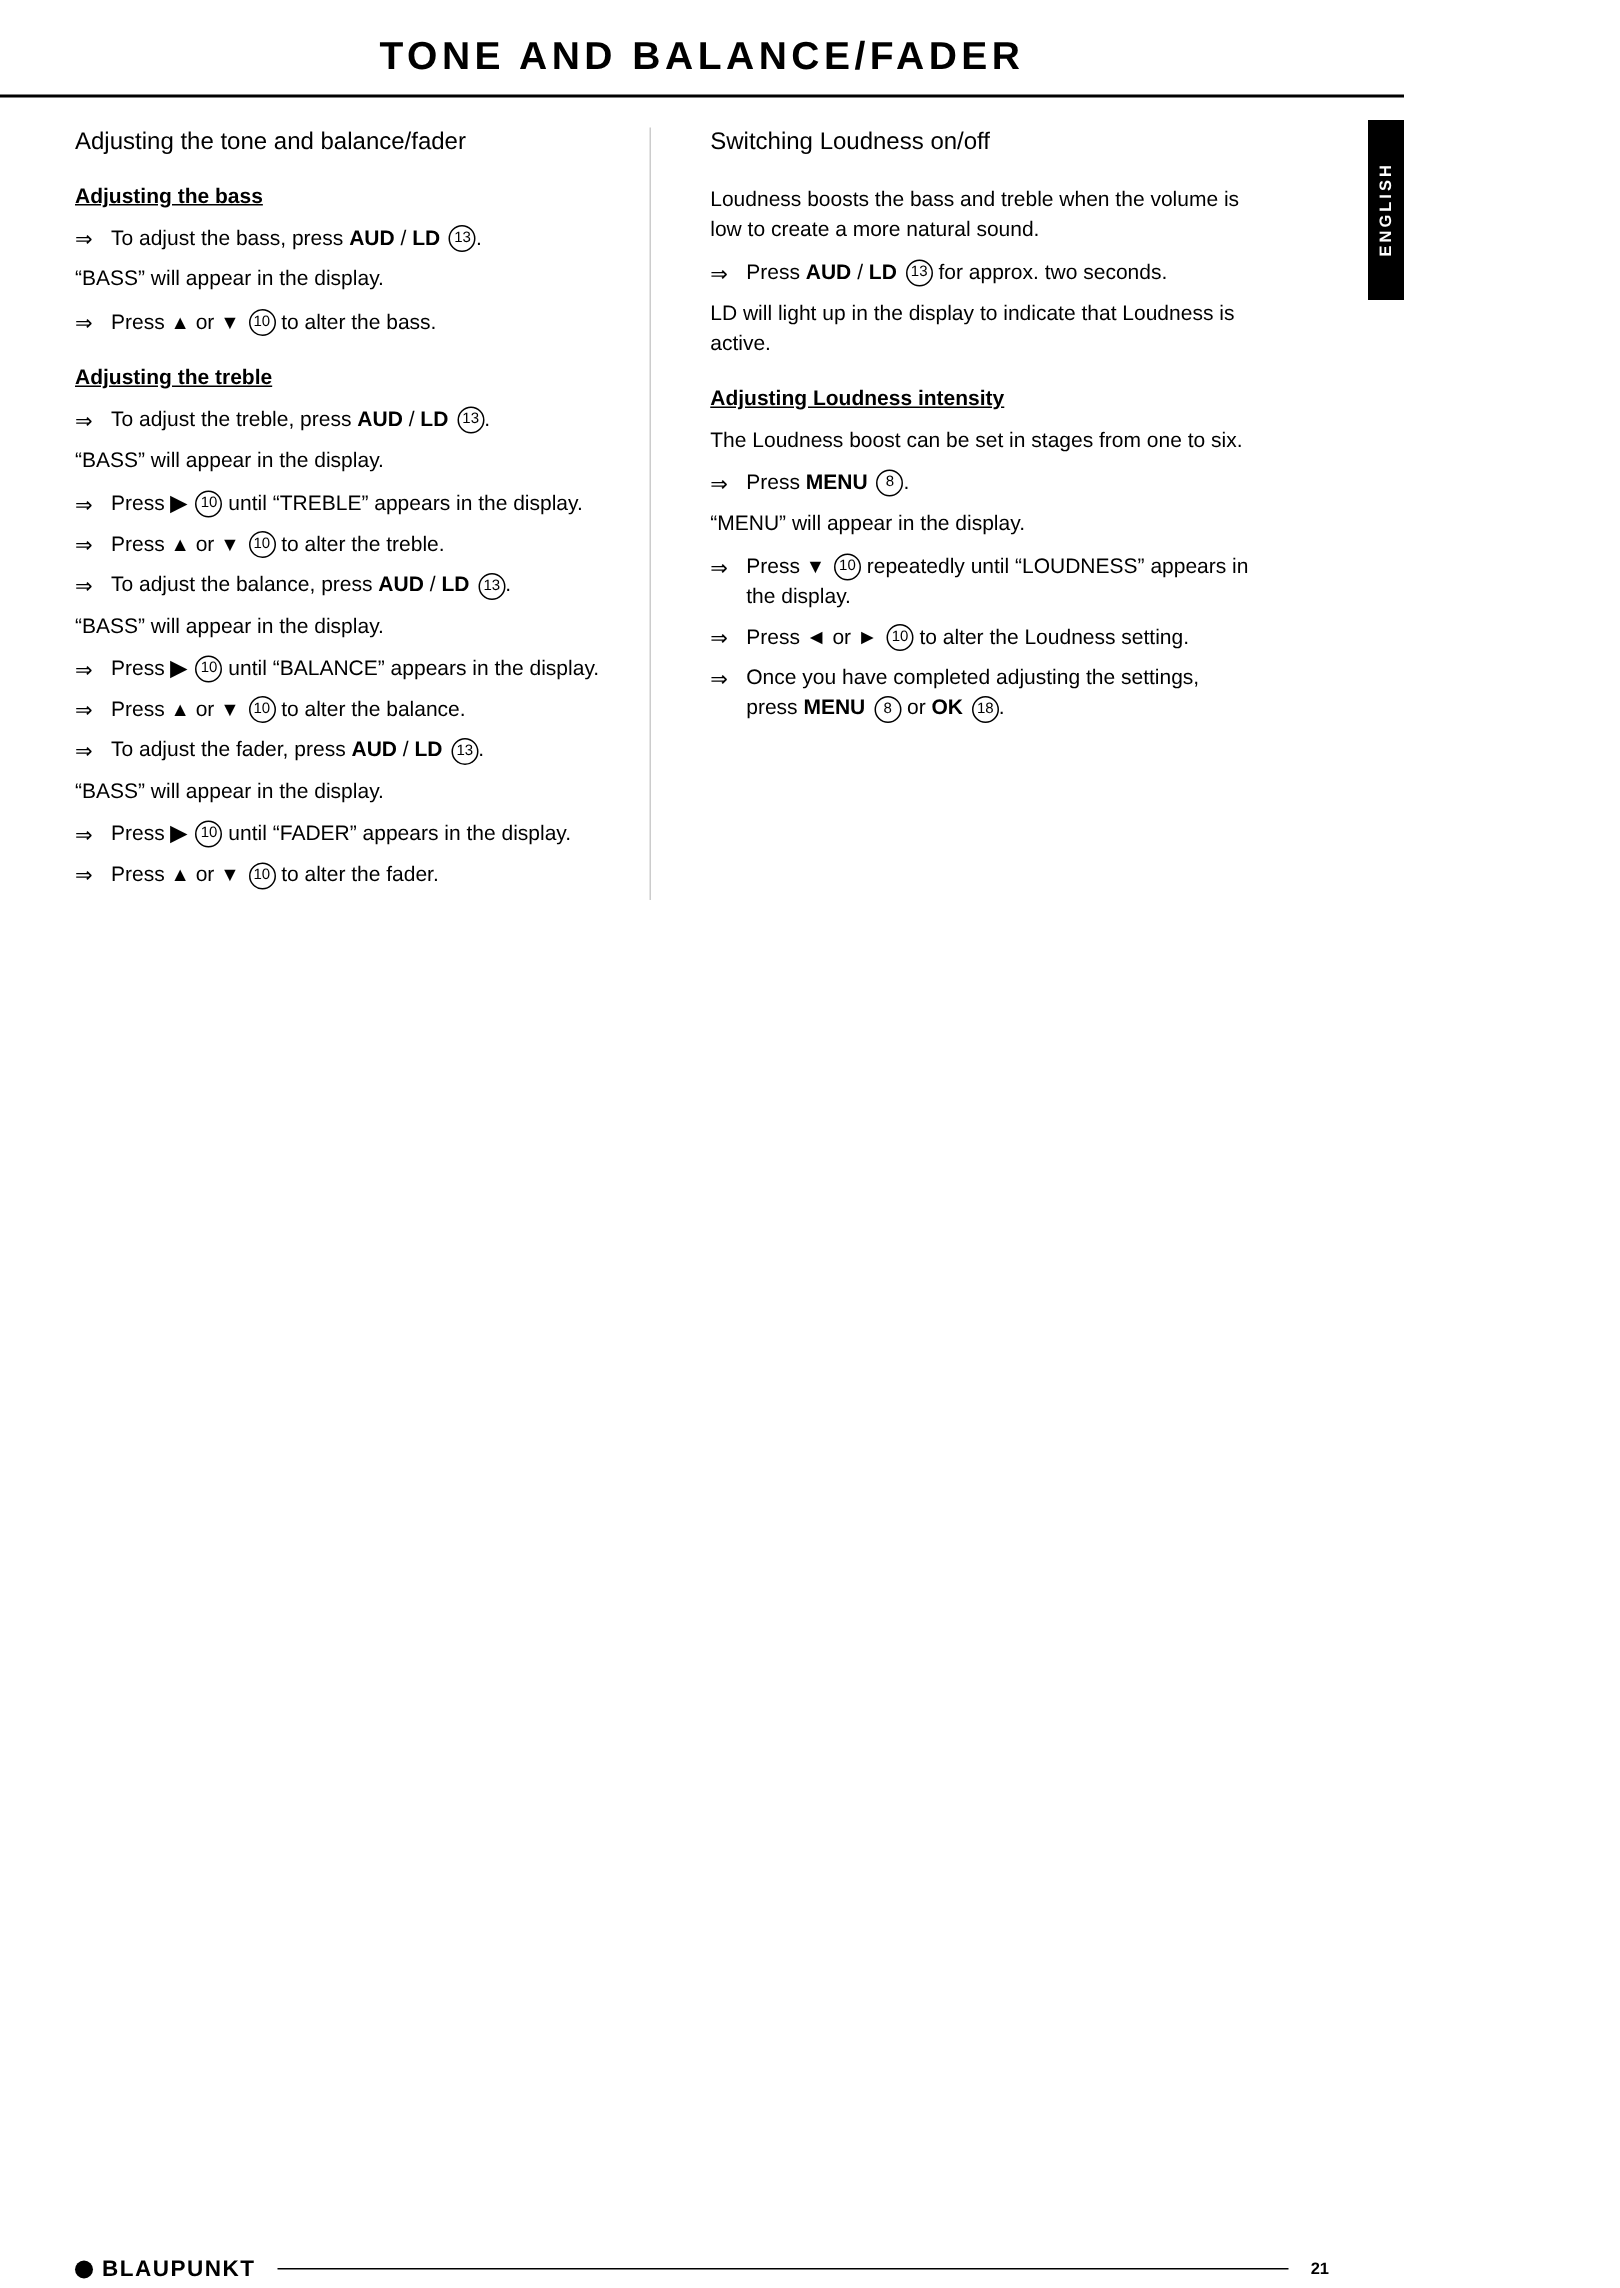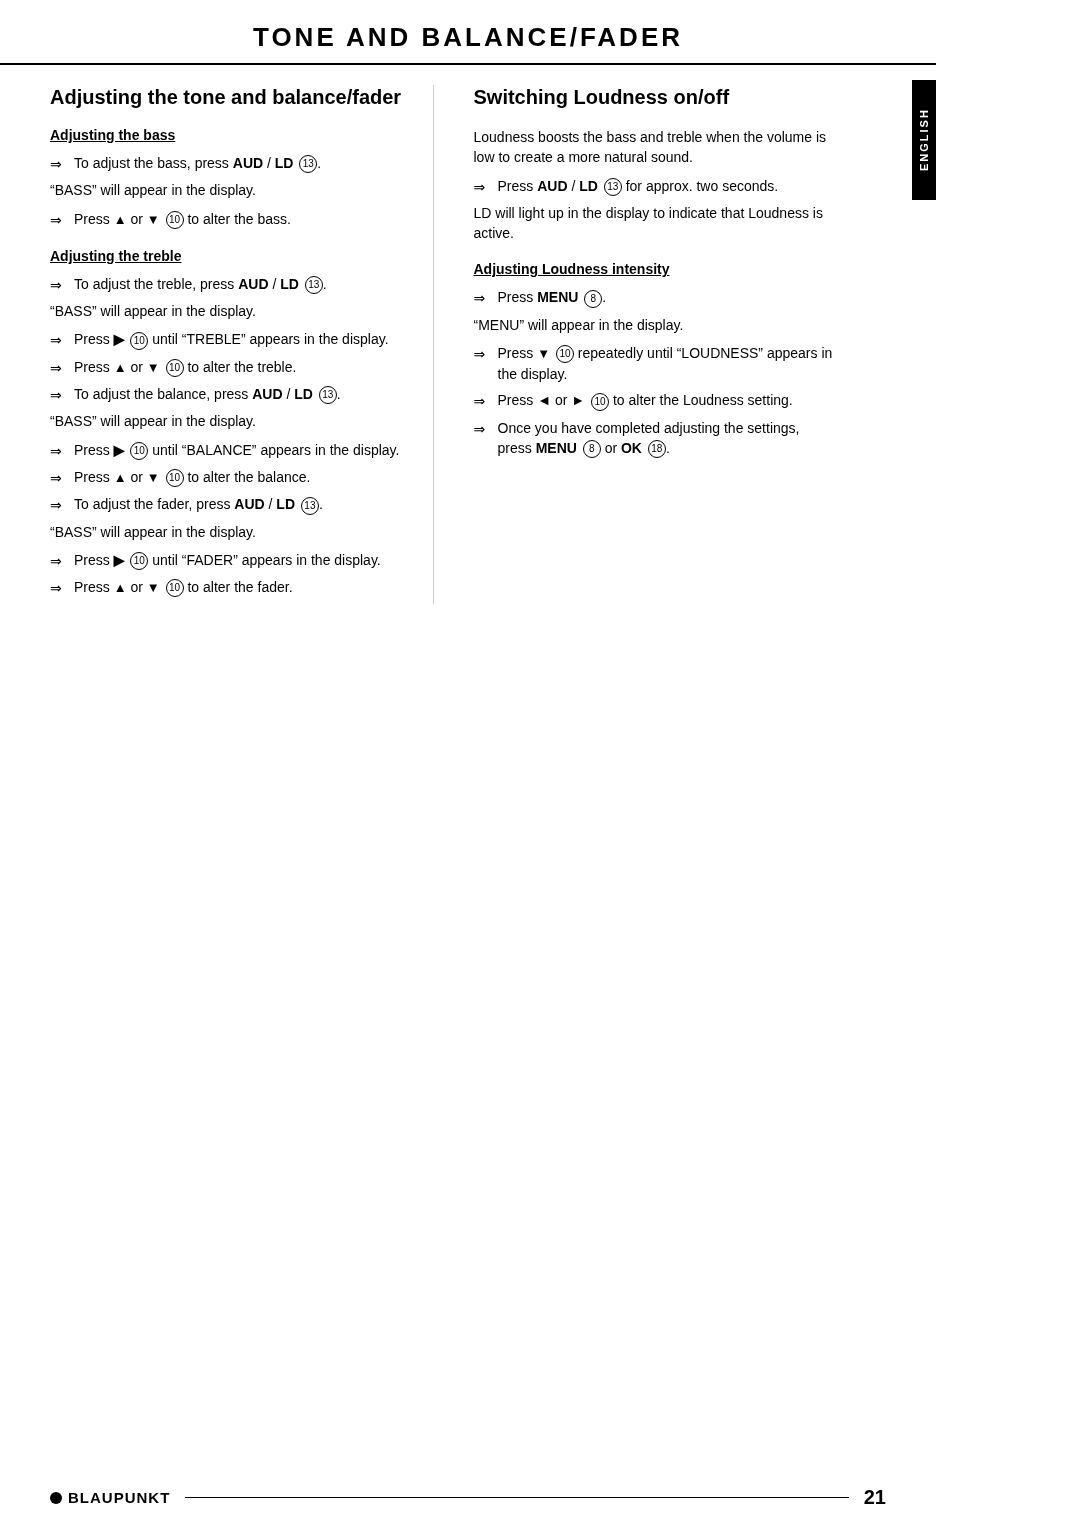--- a/index.html
+++ b/index.html
@@ -72,22 +72,22 @@
     }
 
     .right-column {
       flex: 1;
       padding-left: 10px;
       padding-right: 50px;
     }
 
     
     .main-section-title {
-      font-size: 20px;
-      font-weight: 700;
+      font-size: 16px;
+      font-weight: 400;
       margin-bottom: 18px;
       line-height: 1.2;
     }
 
     .sub-section-title {
       font-size: 14px;
       font-weight: 900;
       text-decoration: underline;
       margin-bottom: 10px;
       margin-top: 18px;
@@ -149,21 +149,21 @@
     .tri-up { font-weight: bold; font-size: 13px; }
     .tri-down { font-weight: bold; font-size: 13px; }
 
     
     .arr-right { font-weight: bold; }
     .arr-left { font-weight: bold; }
 
     
     .page-footer {
       position: absolute;
-      bottom: 16px;
+      bottom: 4px;
       left: 0;
       right: 0;
       display: flex;
       align-items: center;
       padding: 0 50px;
     }
 
     .footer-logo {
       display: flex;
       align-items: center;
@@ -185,21 +185,21 @@
     }
 
     .footer-line {
       flex: 1;
       height: 1.5px;
       background: #000;
       margin: 0 15px;
     }
 
     .footer-page {
-      font-size: 20px;
+      font-size: 11px;
       font-weight: bold;
     }
 
     .section-block {
       margin-bottom: 4px;
     }
   </style>
 </head>
 <body>
 
@@ -345,20 +345,21 @@
             Press <span class="bold">AUD</span> / <span class="bold">LD</span>
             <span class="circled">13</span> for approx. two seconds.
           </span>
         </li>
       </ul>
 
       <p class="plain-text">LD will light up in the display to indicate that Loudness is active.</p>
 
       <div class="section-block">
         <div class="sub-section-title">Adjusting Loudness intensity</div>
+        <p class="plain-text">The Loudness boost can be set in stages from one to six.</p>
 
         <ul class="bullet-list">
           <li class="bullet-item">
             <span class="arrow-symbol">⇒</span>
             <span class="bullet-text">
               Press <span class="bold">MENU</span>
               <span class="circled">8</span>.
             </span>
           </li>
         </ul>

